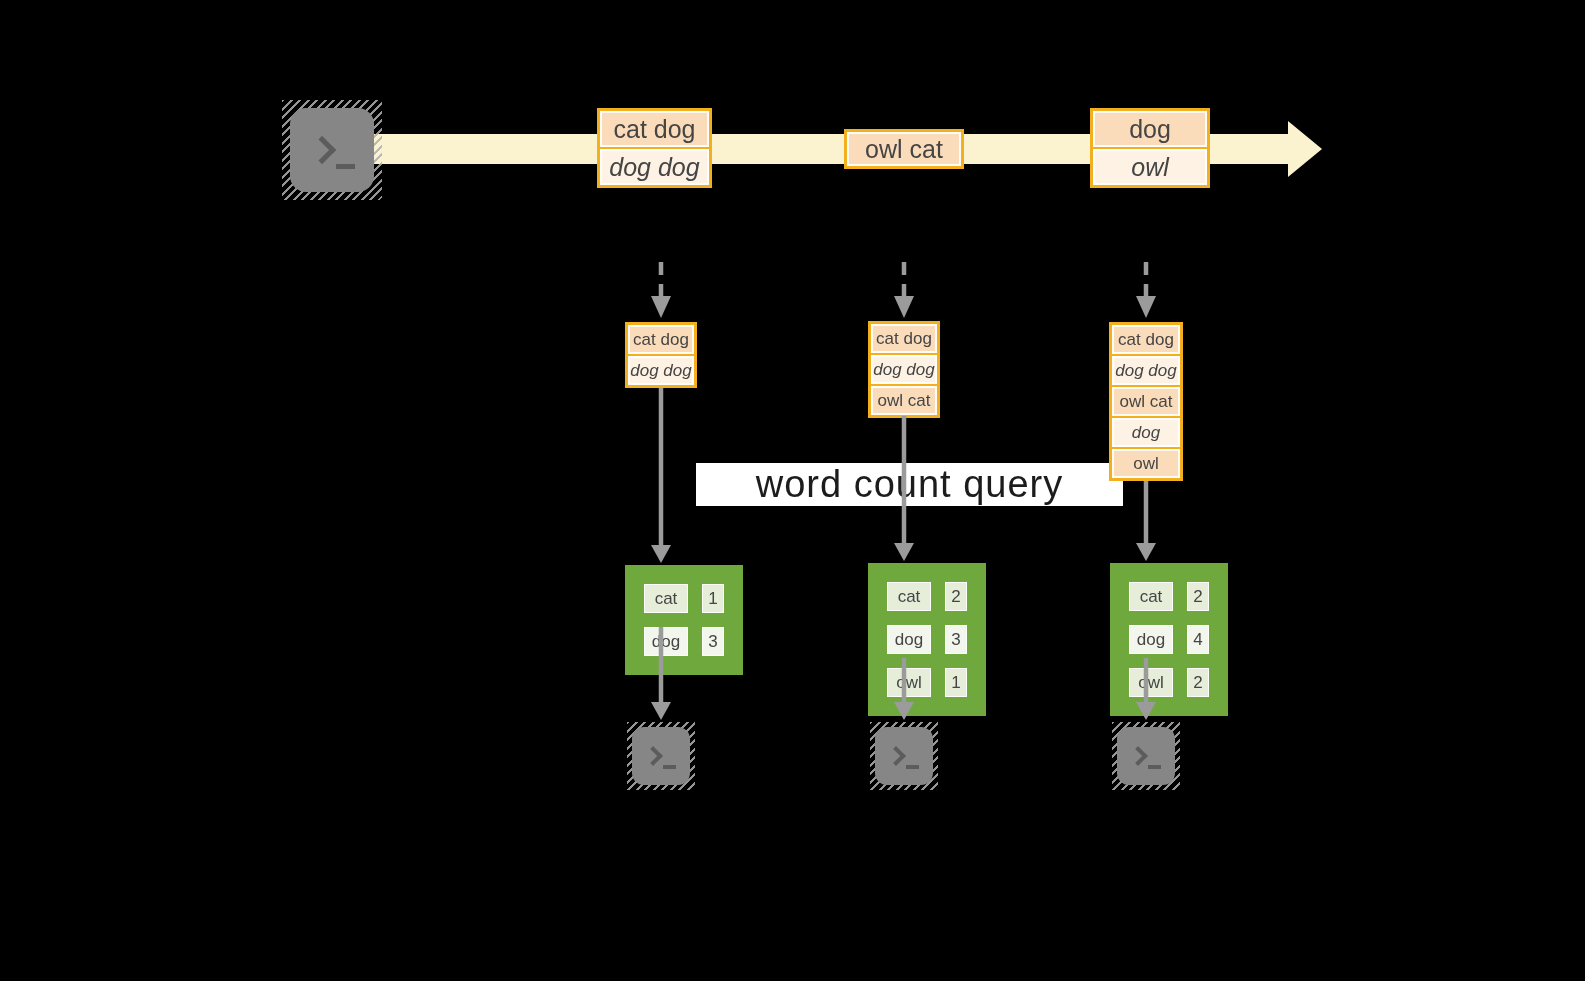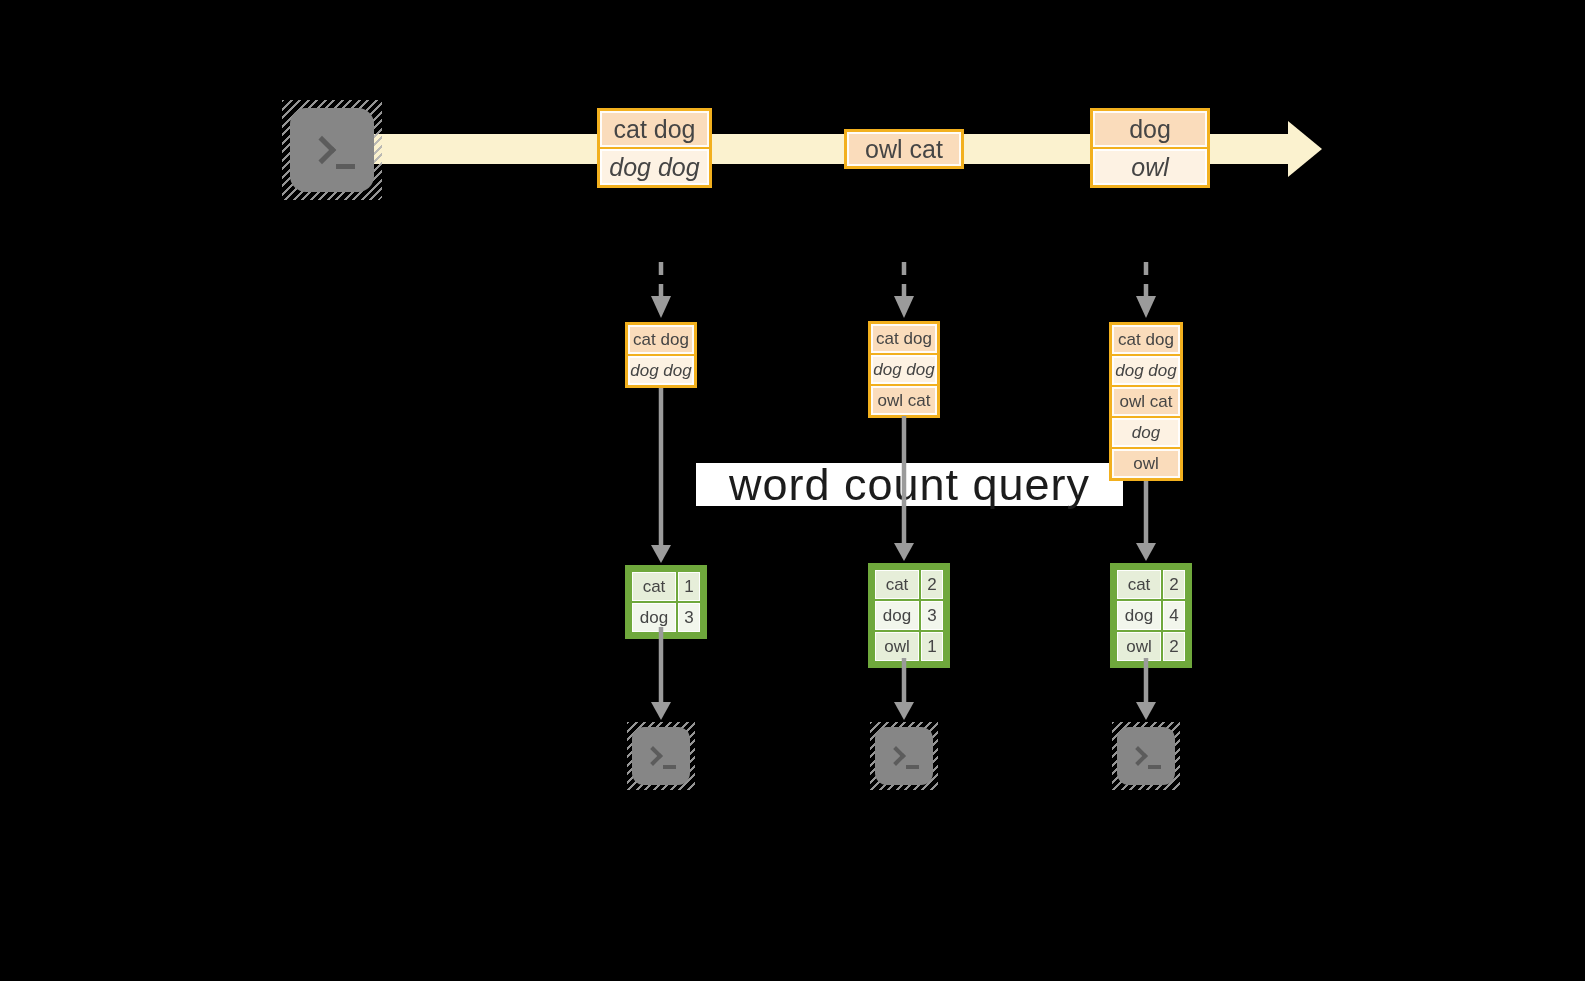--- a/index.html
+++ b/index.html
@@ -29,24 +29,24 @@
   .msg2{left:844px;top:129px;width:120px;height:40px;}
   .msg3{left:1090px;top:108px;width:120px;height:80px;}
   .stack .ocell{font-size:17px;min-height:29px;flex:none;}
   .stack1{left:625px;top:322px;width:72px;}
   .stack2{left:868px;top:321px;width:72px;}
   .stack3{left:1109px;top:322px;width:74px;}
 
   
   .banner{position:absolute;left:696px;top:463px;width:427px;height:43px;background:var(--banner_bg);
           display:flex;align-items:center;justify-content:center;z-index:4;}
-  .banner span{font-size:45px;font-weight:300;color:var(--banner_text);letter-spacing:1px;}
-
-  
-  .gtable{position:absolute;display:grid;grid-template-columns:44px 22px;gap:2px;padding:7px;
+  .banner span{font-size:38px;font-weight:300;color:var(--banner_text);letter-spacing:1px;}
+
+  
+  .gtable{position:absolute;display:grid;grid-template-columns:44px 22px;gap:14px;padding:19px;
           background:var(--green_border);z-index:5;}
   .gtable .gcell{height:29px;display:flex;align-items:center;justify-content:center;
                  font-size:17px;color:var(--text_dark);box-shadow:inset 0 0 0 1px rgba(255,255,255,.95);}
   .gdark{background:var(--green_cell_dark);} .glight{background:var(--green_cell_light);}
   .t1{left:625px;top:565px;} .t2{left:868px;top:563px;} .t3{left:1110px;top:563px;}
 
   
   .varrow{position:absolute;z-index:6;overflow:visible;}
   .astroke{stroke:var(--arrow_gray);} .afill{fill:var(--arrow_gray);}
 

